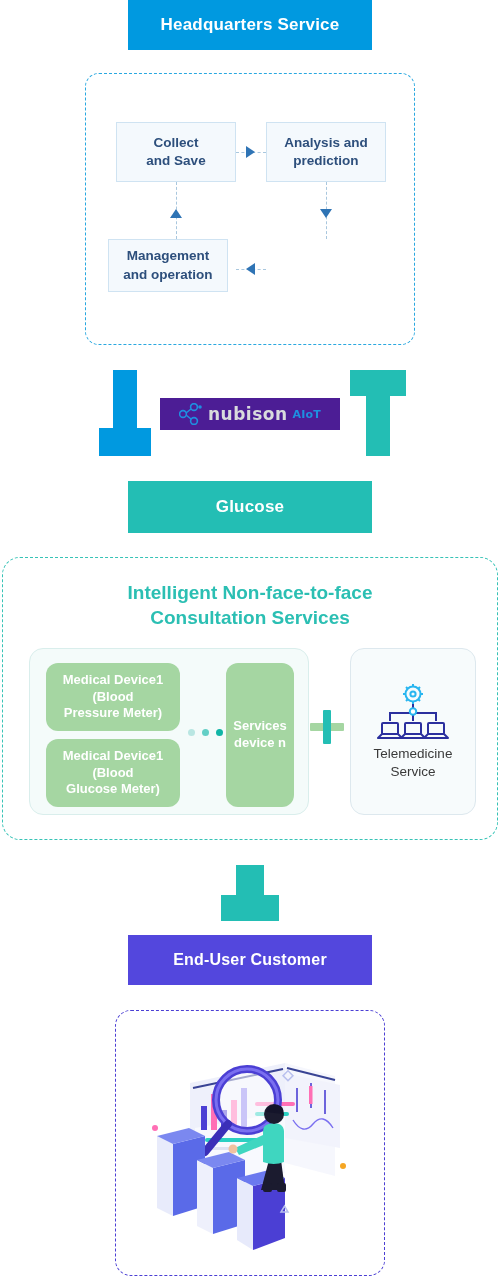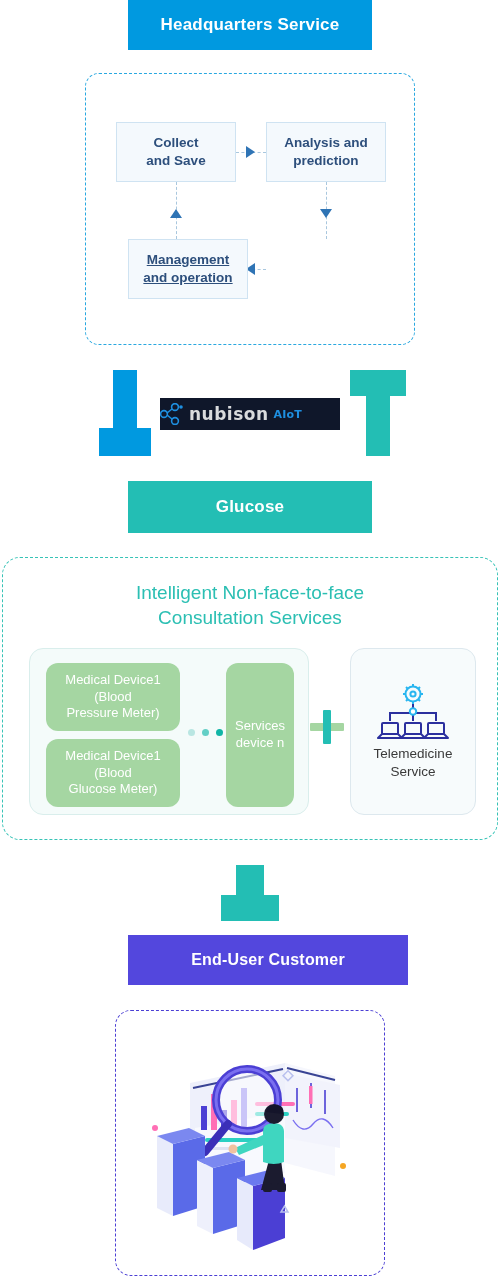--- a/index.html
+++ b/index.html
@@ -17,21 +17,21 @@
     position: absolute;
     display: flex;
     align-items: center;
     justify-content: center;
     color: #ffffff;
     font-weight: bold;
     letter-spacing: .2px;
   }
   #hq-bar   { left: 128px; top: 0px;   width: 244px; height: 50px; background: #0099e0; font-size: 17px; justify-content: center; }
   #clients-bar { left: 128px; top: 481px; width: 244px; height: 52px; background: #23beb4; font-size: 17px; }
-  #enduser-bar { left: 128px; top: 935px; width: 280px; height: 50px; background: #5347dd; font-size: 16px; }
+  #enduser-bar { left: 128px; top: 935px; width: 244px; height: 50px; background: #5347dd; font-size: 16px; }
 
   
   #cycle-panel {
     position: absolute;
     left: 85px; top: 73px;
     width: 330px; height: 272px;
     border: 1.6px dashed #29a8e0;
     border-radius: 14px;
     background: #ffffff;
   }
@@ -44,21 +44,21 @@
     justify-content: center;
     text-align: center;
     color: #2d4f7c;
     font-size: 13.5px;
     font-weight: bold;
     line-height: 1.35;
     padding: 4px;
   }
   #box-collect  { left: 30px;  top: 48px;  width: 120px; height: 60px; }
   #box-analysis { left: 180px; top: 48px;  width: 120px; height: 60px; }
-  #box-manage   { left: 42px;  top: 165px; width: 120px; height: 60px; text-decoration: underline; }
+  #box-manage   { left: 22px;  top: 165px; width: 120px; height: 53px; }
   #box-apply    { left: 180px; top: 165px; width: 120px; height: 60px; }
 
   
   .conn-h { position: absolute; height: 0; border-top: 1.4px dashed #a9c7de; }
   .conn-v { position: absolute; width: 0;  border-left: 1.4px dashed #a9c7de; }
   #conn-top    { left: 150px; top: 78px;  width: 30px; }
   #conn-bottom { left: 150px; top: 195px; width: 30px; }
   #conn-right  { left: 240px; top: 108px; height: 57px; }
   #conn-left   { left: 90px;  top: 108px; height: 57px; }
 
@@ -76,22 +76,22 @@
   #logo-row { position: absolute; left: 0; top: 368px; width: 500px; height: 90px; }
   #arrow-down-blue {
     position: absolute; left: 99px; top: 2px; width: 52px; height: 86px;
   }
   #arrow-up-teal {
     position: absolute; left: 350px; top: 2px; width: 56px; height: 86px;
   }
   #logo-box {
     position: absolute; left: 160px; top: 398px;
     width: 180px; height: 32px;
-    background: #0f172a;
-    display: flex; align-items: center; justify-content: flex-start; gap: 5px;
+    background: #4c1d95;
+    display: flex; align-items: center; justify-content: center; gap: 5px;
   }
   #logo-wordmark {
     font-size: 17px; font-weight: bold; color: #d9dbdd;
     letter-spacing: .5px; font-family: "DejaVu Sans", sans-serif;
   }
   #logo-aiot {
     font-size: 11px; font-weight: bold; color: #1e8fe0;
     letter-spacing: .2px; font-family: "DejaVu Sans", sans-serif;
   }
 
@@ -100,28 +100,29 @@
     position: absolute;
     left: 2px; top: 557px;
     width: 496px; height: 283px;
     border: 1.6px dashed #36c3b6;
     border-radius: 18px;
     background: #ffffff;
   }
   #consult-title {
     position: absolute; left: 0; top: 23px; width: 100%;
     text-align: center; color: #2bbfb3;
-    font-size: 19px; font-weight: normal; line-height: 1.3;
+    font-size: 19px; font-weight: bold; line-height: 1.3;
   }
   #devices-card {
     position: absolute; left: 26px; top: 90px;
     width: 280px; height: 167px;
     background: #f4fbfa;
     border: 1px solid #d9eeec;
     border-radius: 14px;
+    font-weight: bold;
   }
   .green-box {
     position: absolute;
     background: #a5d6a2;
     border-radius: 12px;
     color: #ffffff;
     display: flex; align-items: center; justify-content: center;
     text-align: center;
     font-size: 13px; line-height: 1.28;
     padding: 4px;

